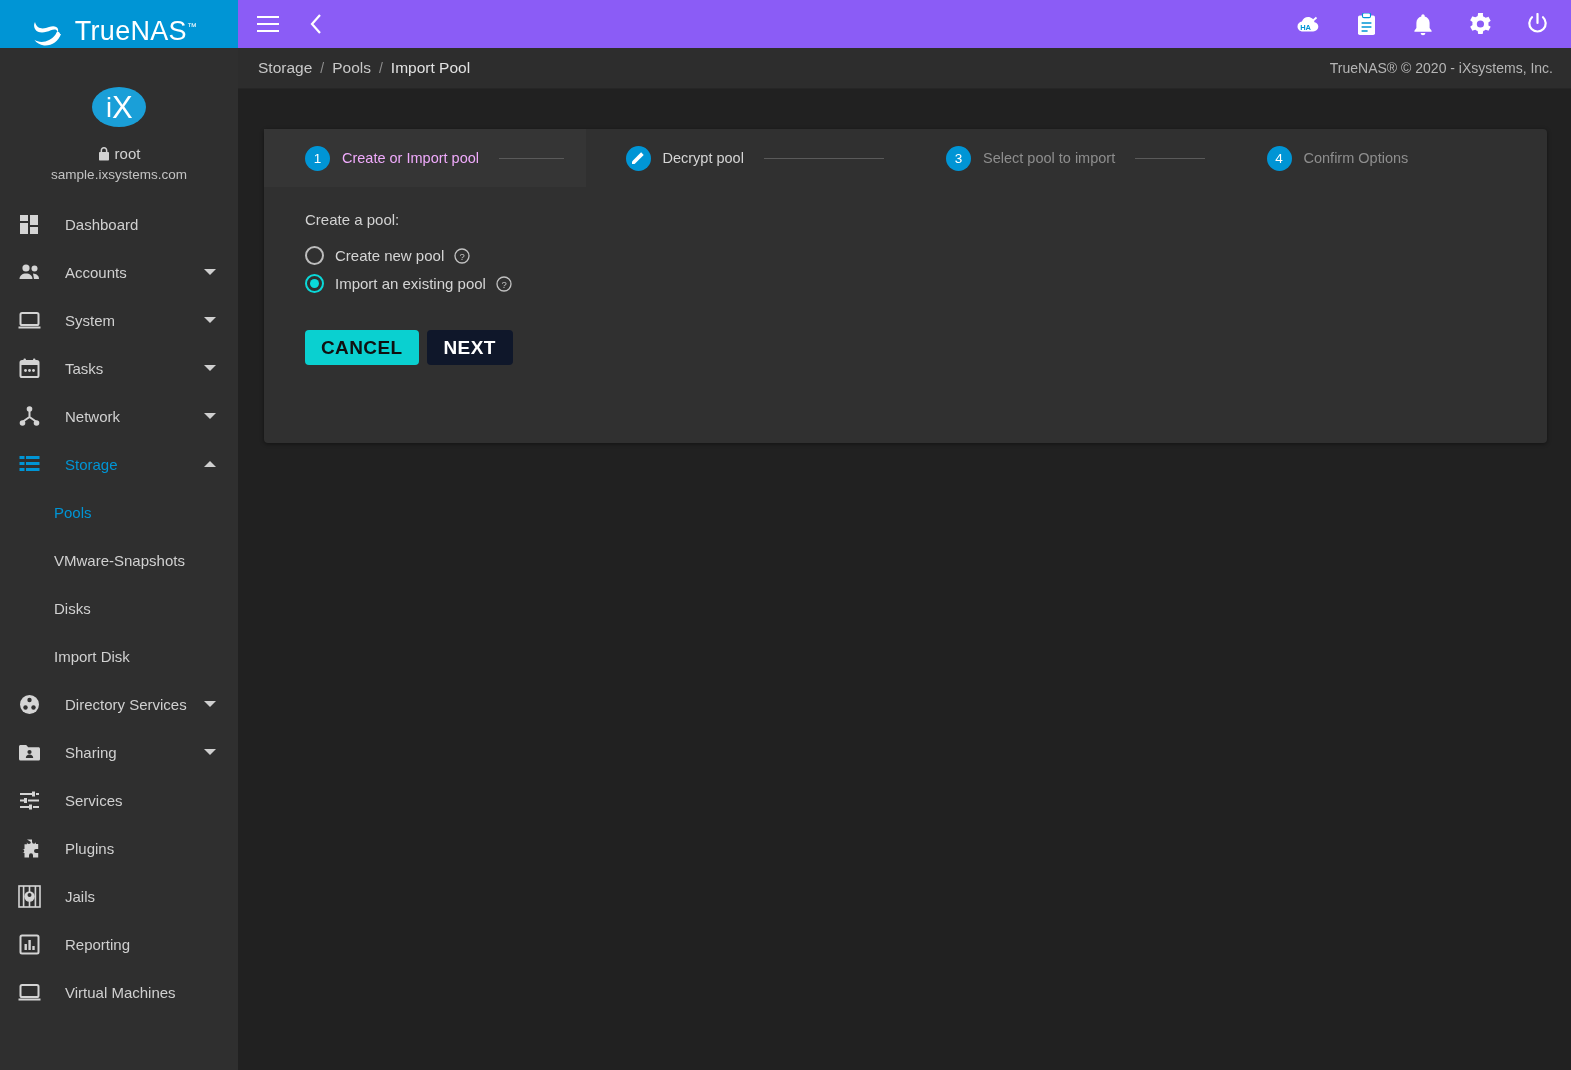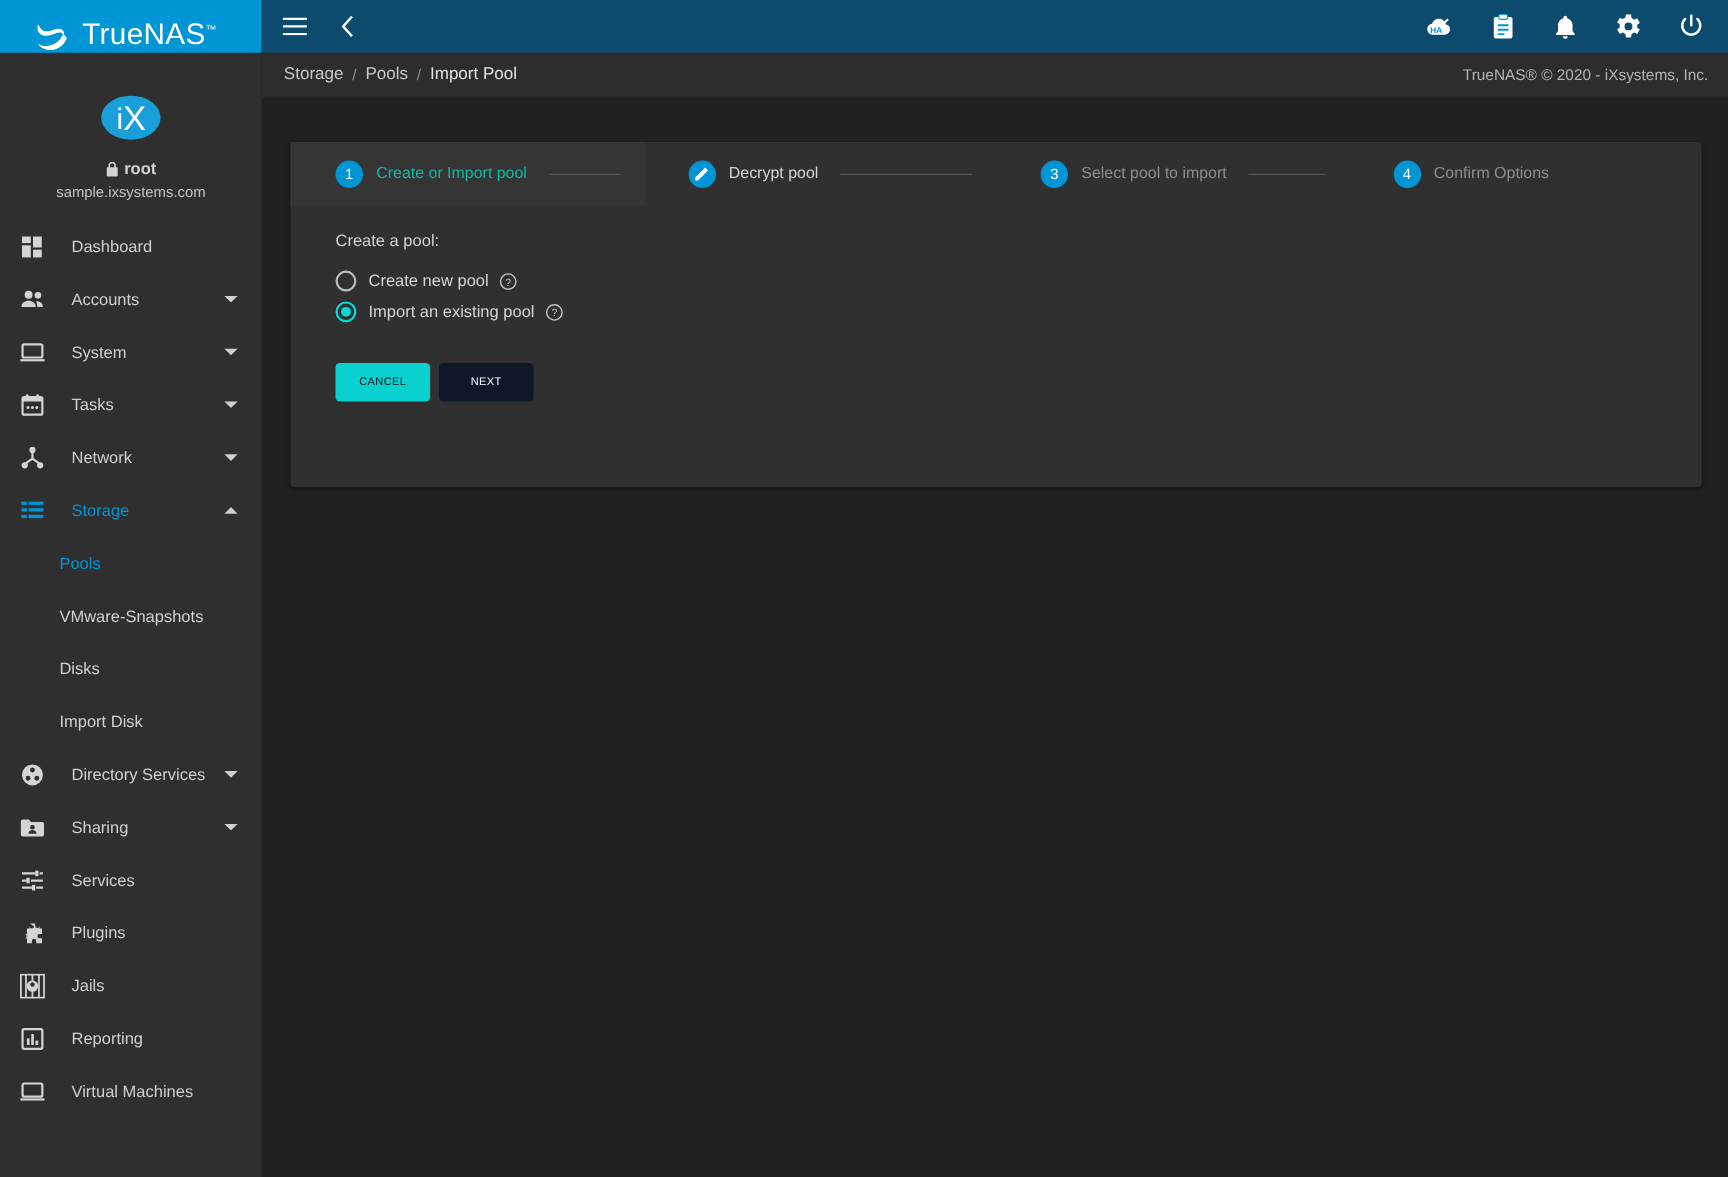--- a/index.html
+++ b/index.html
@@ -30,21 +30,21 @@
   }
   .brand-tm { font-size: 10px; vertical-align: super; }
 
   .userblock {
     padding-top: 33px; display: flex; flex-direction: column;
     align-items: center; padding-bottom: 18px;
   }
   .ix-logo { width: 62px; height: 52px; }
   .user-row {
     display: flex; align-items: center; gap: 5px;
-    margin-top: 12px; color: #d2d2d2; font-size: 15px; font-weight: bold;
+    margin-top: 12px; color: #d2d2d2; font-size: 15px;
   }
   .user-host { color: #c3c3c3; font-size: 13.5px; margin-top: 5px; }
 
   .nav { flex: 1; overflow: hidden; }
   .nav-item {
     height: 48px; display: flex; align-items: center;
     padding-left: 12px; cursor: pointer; position: relative;
   }
   .nav-icon {
     width: 34px; min-width: 34px; display: flex;
@@ -65,21 +65,21 @@
   .caret.up { border-top: none; border-bottom: 6px solid #cfcfcf; }
   .sub-item {
     height: 48px; display: flex; align-items: center;
     padding-left: 54px; font-size: 15px; color: #d0d0d0; cursor: pointer;
   }
   .sub-item.active { color: #0095d5; }
 
   
   .main { flex: 1; height: 1070px; display: flex; flex-direction: column; background: #212121; }
   .topbar {
-    height: 48px; background: #0c4a6e;
+    height: 48px; background: #8b5cf6;
     display: flex; align-items: center;
     padding: 0 20px 0 16px;
   }
   .topbar-left { display: flex; align-items: center; gap: 20px; }
   .ic-btn {
     width: 28px; height: 28px; display: flex;
     align-items: center; justify-content: center;
     color: #ffffff; cursor: pointer;
   }
   .topbar-right { margin-left: auto; display: flex; align-items: center; gap: 29px; }
@@ -114,21 +114,21 @@
   .step:first-child { padding-left: 41px; }
   .step.active { background: #353535; }
   .step-badge {
     width: 25px; height: 25px; min-width: 25px; border-radius: 50%;
     background: #0095d5; color: #fff; font-size: 13.5px;
     display: flex; align-items: center; justify-content: center;
   }
   .step-label {
     margin-left: 12px; font-size: 14.5px; color: #8e8e8e; white-space: nowrap;
   }
-  .step.active .step-label { color: #14b8a6; }
+  .step.active .step-label { color: #f0abfc; }
   .step.editable .step-label { color: #d5d5d5; }
   .step-line {
     flex: 1; height: 1px; background: #5a5a5a;
     margin: 0 22px 0 20px; min-width: 20px;
   }
 
   .form-area { padding: 24px 0 0 41px; }
   .form-title { color: #d2d2d2; font-size: 15px; margin-bottom: 14px; }
   .radio-row { display: flex; align-items: center; height: 27px; margin-bottom: 1px; cursor: pointer; }
   .radio {
@@ -141,21 +141,21 @@
     content: ''; width: 9px; height: 9px; border-radius: 50%; background: #0ad9d9;
   }
   .radio-label { margin-left: 11px; color: #d5d5d5; font-size: 15px; }
   .help-icon {
     margin-left: 10px; width: 16px; height: 16px; color: #c2c2c2; cursor: pointer;
   }
 
   .btn-row { display: flex; gap: 8px; margin-top: 33px; }
   .btn {
     height: 35px; min-width: 86px; border: none; border-radius: 4px;
-    font-size: 10px; font-weight: 400; letter-spacing: .4px;
+    font-size: 19px; font-weight: 700; letter-spacing: .4px;
     cursor: pointer; padding: 0 16px;
     font-family: "Liberation Sans", sans-serif;
   }
   .btn-cancel { background: #0ad0d0; color: #101010; }
   .btn-next { background: #0f172a; color: #ffffff; text-align: center; }
 </style>
 </head>
 <body>
 
 <div class="app">

